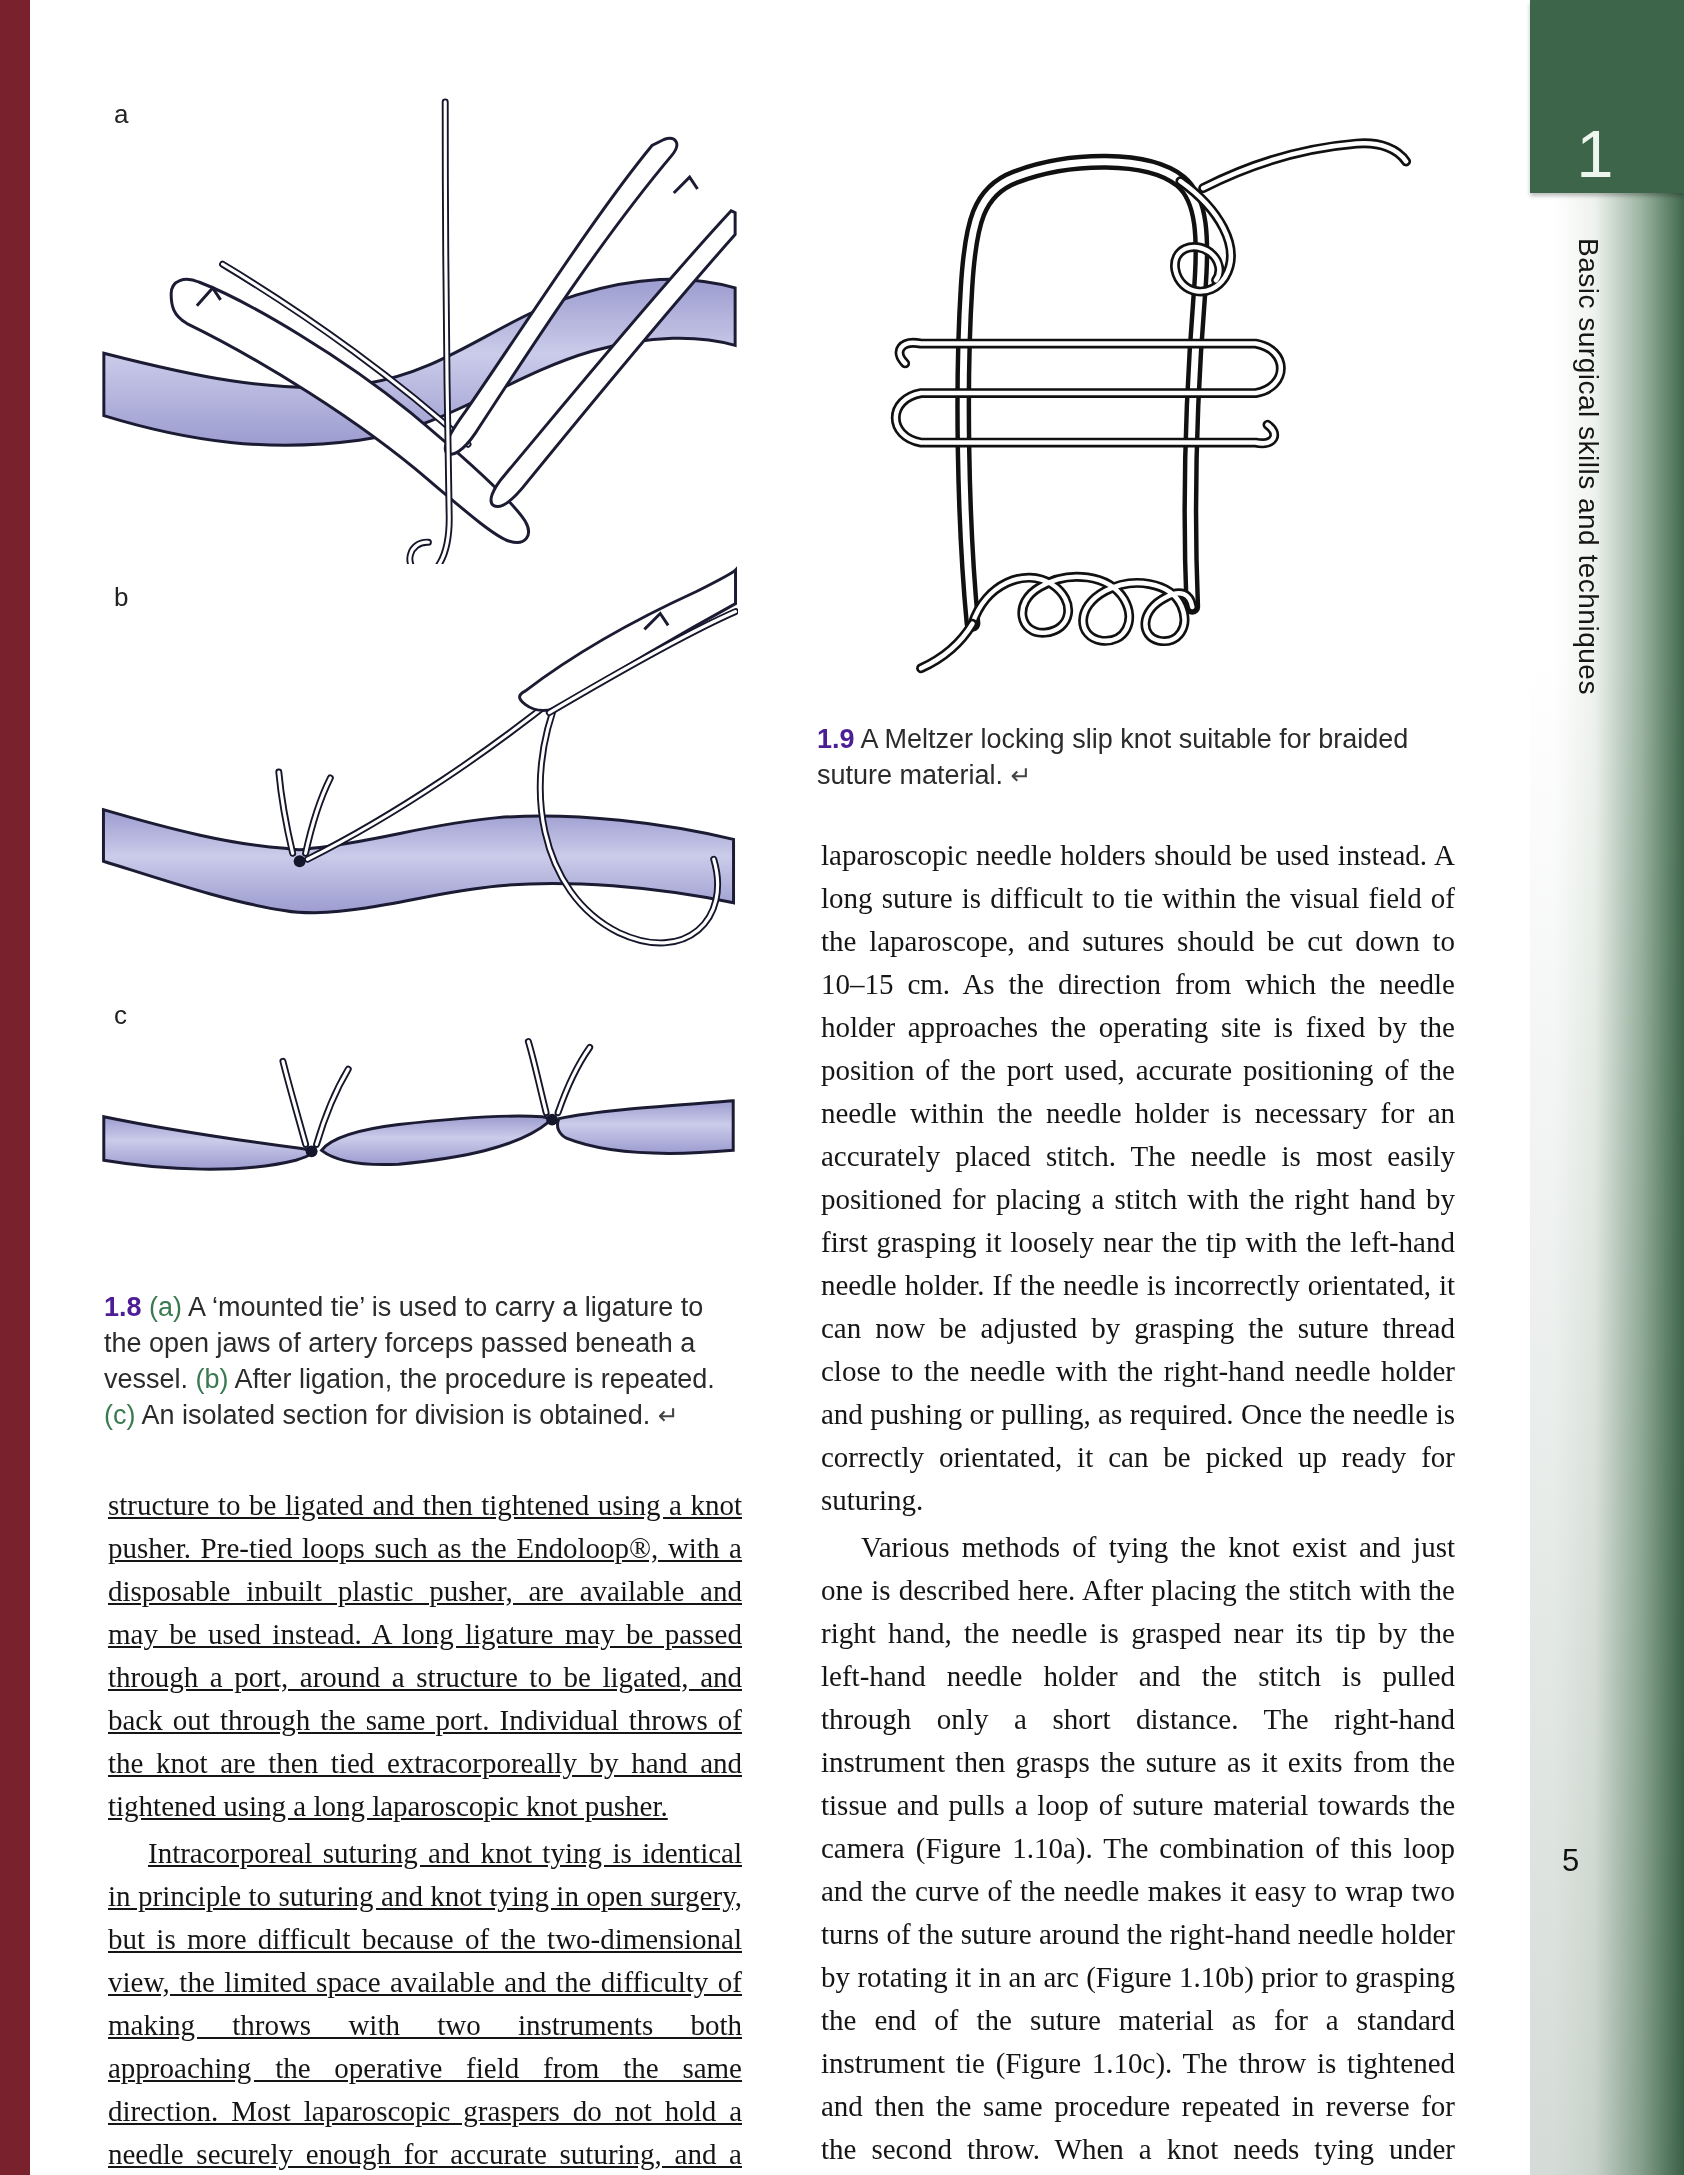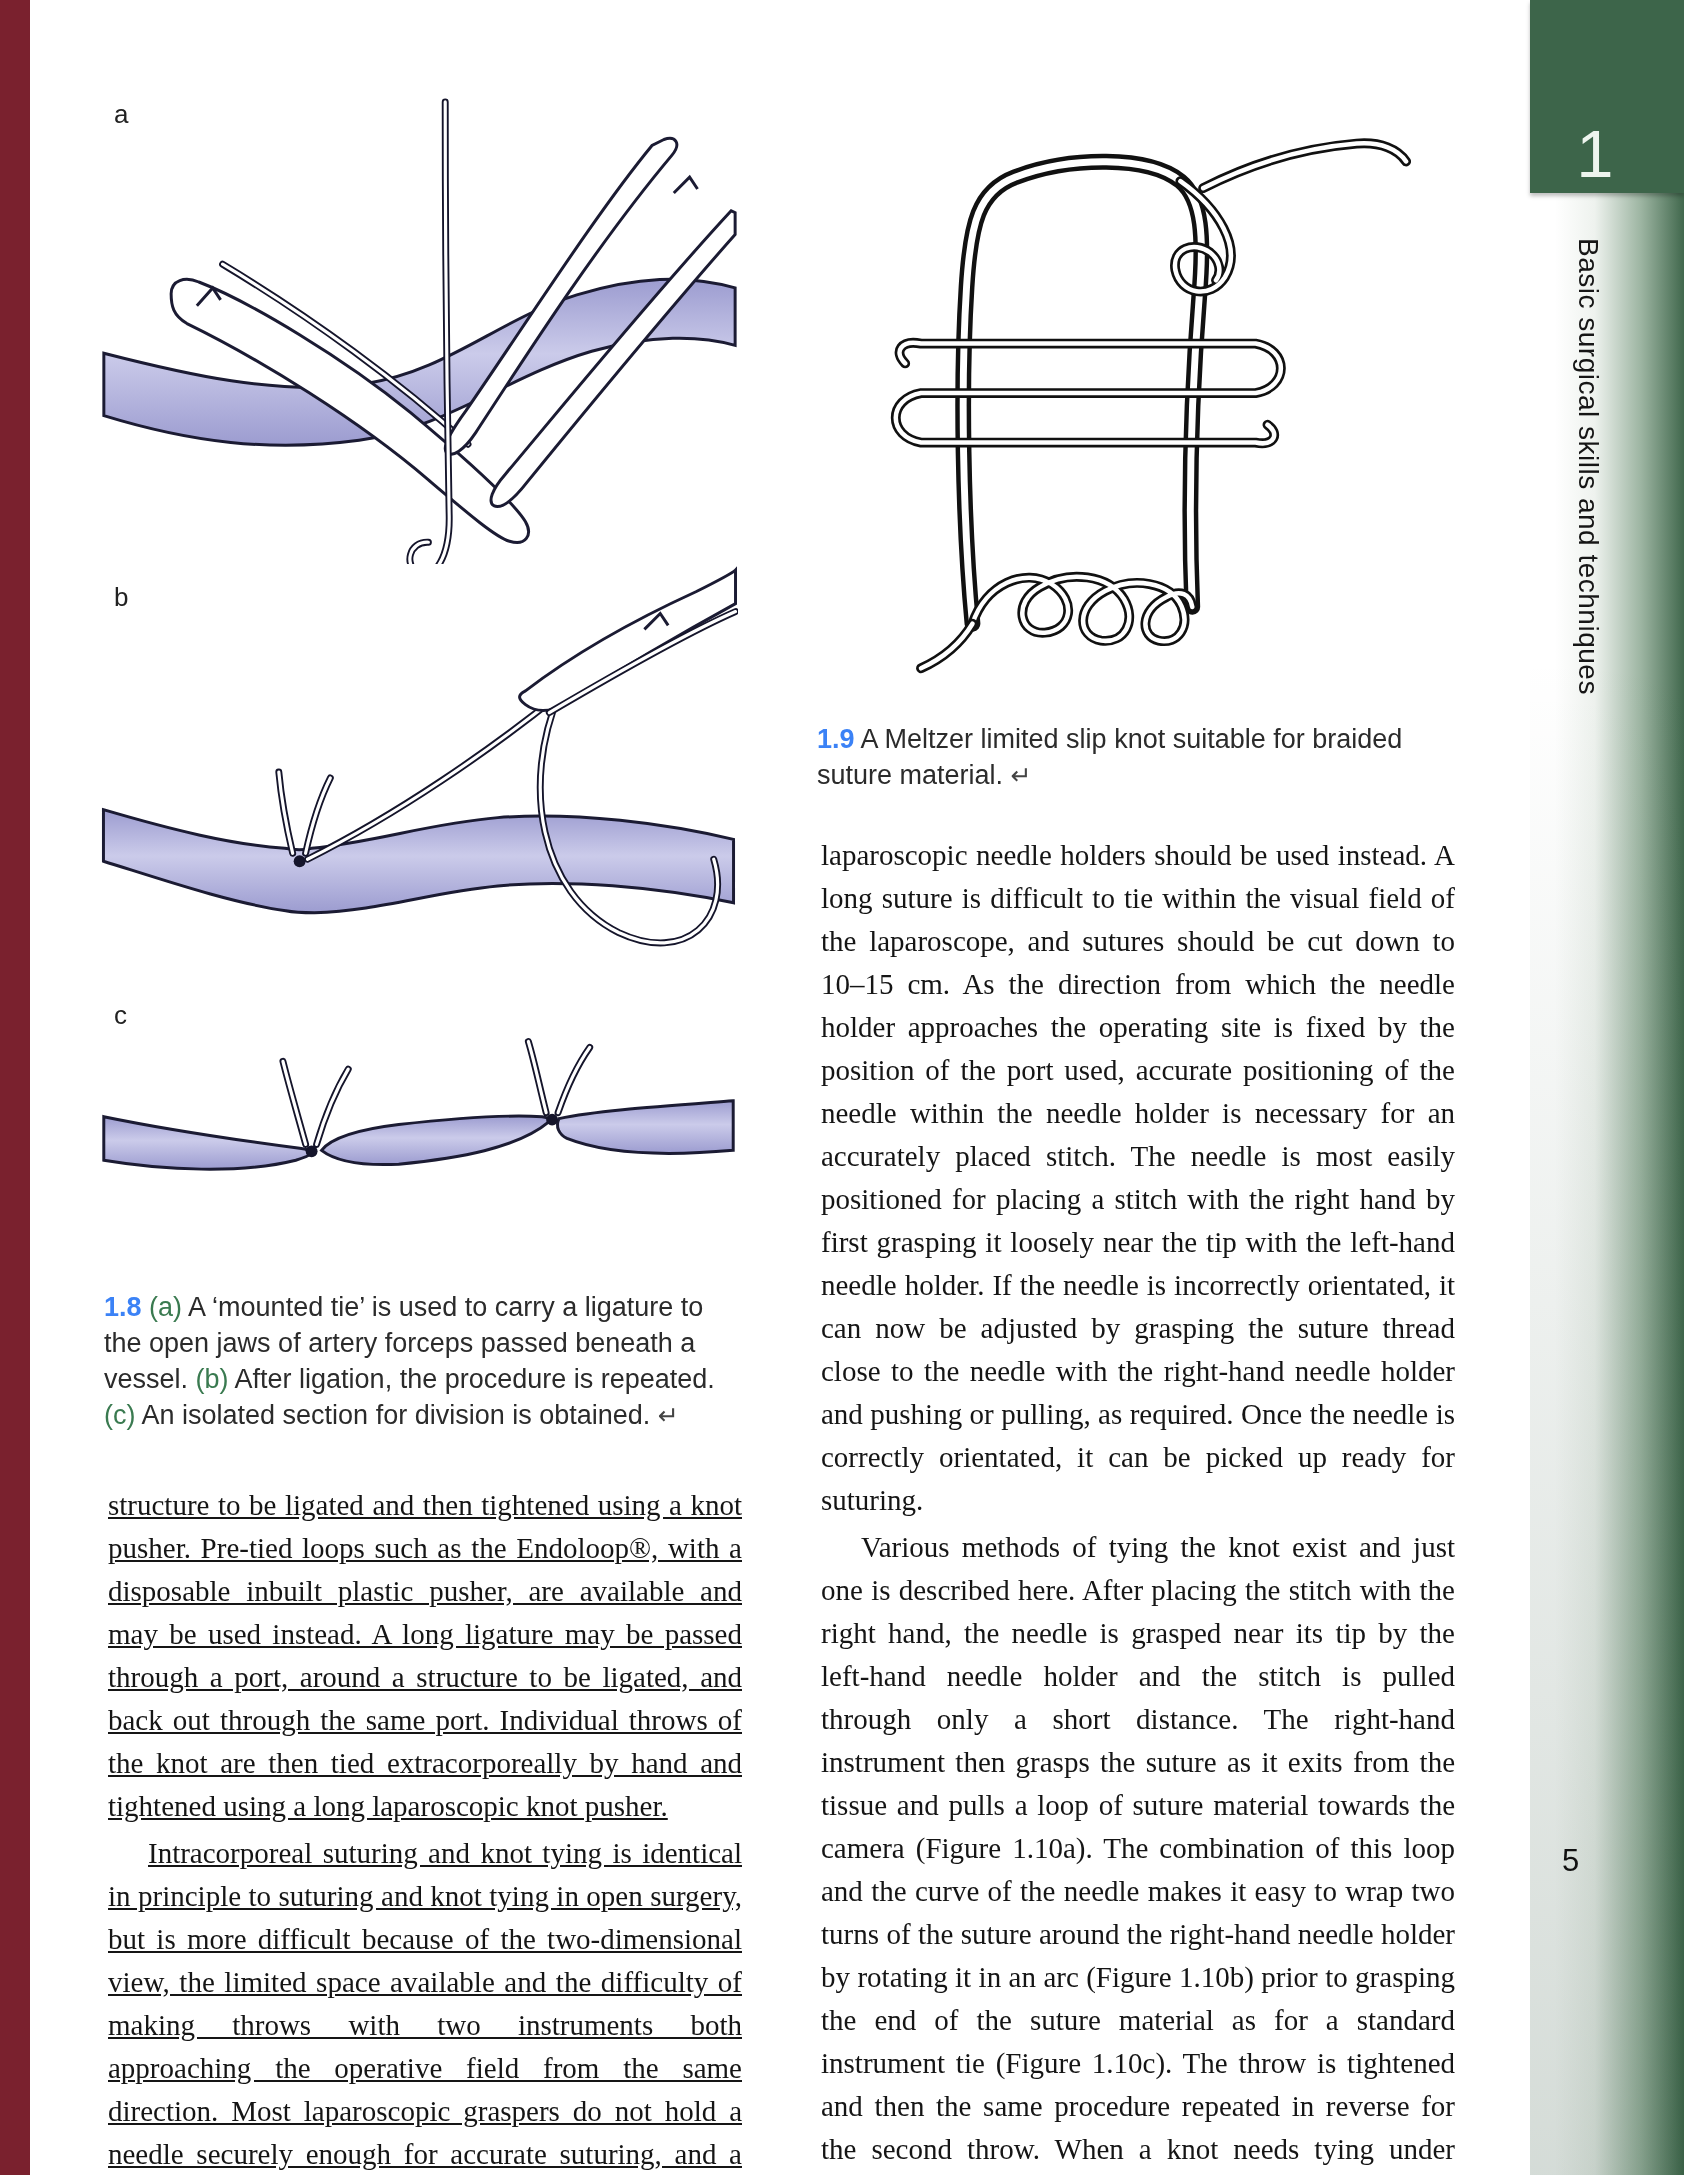--- a/index.html
+++ b/index.html
@@ -20,21 +20,21 @@
   .sidebar-title{position:absolute;top:238px;left:1572px;writing-mode:vertical-rl;
         font-family:"Liberation Sans",sans-serif;font-size:28px;color:#161616;letter-spacing:0.5px;}
   .page-number{position:absolute;left:1562px;top:1843px;font-family:"Liberation Sans",sans-serif;
         font-size:31px;color:#111;}
   
   .fig{position:absolute;}
   .fig-label{position:absolute;font-family:"Liberation Sans",sans-serif;font-size:26px;color:#222;}
   
   .caption{position:absolute;font-family:"Liberation Sans",sans-serif;font-size:27px;
         line-height:36px;color:#2b2b2b;}
-  .cap-num{font-weight:bold;color:#3b82f6;}
+  .cap-num{font-weight:bold;color:#4c1d95;}
   .cap-letter{color:#3a7a50;}
   .return-icon{color:#444;font-size:25px;}
   
   .body-col{position:absolute;font-family:"Liberation Serif",serif;font-size:29px;
         line-height:43px;text-align:justify;color:#151515;}
   .body-col p{margin:4px;}
   .body-col p.indent{text-indent:40px;}
   
   .t-out{stroke:#15152b;stroke-width:7;fill:none;stroke-linecap:round;}
   .t-in{stroke:#ffffff;stroke-width:3.2;fill:none;stroke-linecap:round;}
@@ -163,21 +163,21 @@
     <path class="k-in" d="M84,282 C72,270 80,258 100,262 L438,262 C472,268 472,306 438,312 L100,312 C66,318 66,356 100,362 L438,362 C458,366 462,352 450,344"></path>
 
     <path class="k-out" d="M152,545 C165,505 205,488 232,505 C258,522 252,552 225,554 C200,556 192,524 220,508 C250,490 290,496 305,520 C318,542 306,565 282,562 C258,558 256,528 286,512 C314,497 352,503 363,527 C372,548 360,566 340,562 C322,558 320,532 348,518 C362,510 372,515 374,528"></path>
     <path class="k-in" d="M152,545 C165,505 205,488 232,505 C258,522 252,552 225,554 C200,556 192,524 220,508 C250,490 290,496 305,520 C318,542 306,565 282,562 C258,558 256,528 286,512 C314,497 352,503 363,527 C372,548 360,566 340,562 C322,558 320,532 348,518 C362,510 372,515 374,528"></path>
 
     <path class="k-out" d="M152,545 C140,565 122,580 100,590"></path>
     <path class="k-in" d="M152,545 C140,565 122,580 100,590"></path>
   </svg>
 
   <div class="caption" style="left:817px;top:721px;width:624px;">
-    <span class="cap-num">1.9</span><span> A Meltzer limited slip knot suitable for braided suture material. </span><span class="return-icon">↵</span>
+    <span class="cap-num">1.9</span><span> A Meltzer locking slip knot suitable for braided suture material. </span><span class="return-icon">↵</span>
   </div>
 
   <div class="body-col" style="left:104px;top:1480px;width:642px;text-decoration:underline;">
     <p>structure to be ligated and then tightened using a knot pusher. Pre-tied loops such as the Endoloop®, with a disposable inbuilt plastic pusher, are available and may be used instead. A long ligature may be passed through a port, around a structure to be ligated, and back out through the same port. Individual throws of the knot are then tied extracorporeally by hand and tightened using a long laparoscopic knot pusher.</p>
     <p class="indent">Intracorporeal suturing and knot tying is identical in principle to suturing and knot tying in open surgery, but is more difficult because of the two-dimensional view, the limited space available and the difficulty of making throws with two instruments both approaching the operative field from the same direction. Most laparoscopic graspers do not hold a needle securely enough for accurate suturing, and a pair of</p>
   </div>
 
   <div class="body-col" style="left:817px;top:830px;width:642px;">
     <p>laparoscopic needle holders should be used instead. A long suture is difficult to tie within the visual field of the laparoscope, and sutures should be cut down to 10–15 cm. As the direction from which the needle holder approaches the operating site is fixed by the position of the port used, accurate positioning of the needle within the needle holder is necessary for an accurately placed stitch. The needle is most easily positioned for placing a stitch with the right hand by first grasping it loosely near the tip with the left-hand needle holder. If the needle is incorrectly orientated, it can now be adjusted by grasping the suture thread close to the needle with the right-hand needle holder and pushing or pulling, as required. Once the needle is correctly orientated, it can be picked up ready for suturing.</p>
     <p class="indent">Various methods of tying the knot exist and just one is described here. After placing the stitch with the right hand, the needle is grasped near its tip by the left-hand needle holder and the stitch is pulled through only a short distance. The right-hand instrument then grasps the suture as it exits from the tissue and pulls a loop of suture material towards the camera (Figure 1.10a). The combination of this loop and the curve of the needle makes it easy to wrap two turns of the suture around the right-hand needle holder by rotating it in an arc (Figure 1.10b) prior to grasping the end of the suture material as for a standard instrument tie (Figure 1.10c). The throw is tightened and then the same procedure repeated in reverse for the second throw. When a knot needs tying under tension or slips during tying, a useful technique can be to create an intentional slip knot. Firstly, a standard reef knot with two throws is formed. Then, one end of the suture is grasped both above and below the knot and</p>

